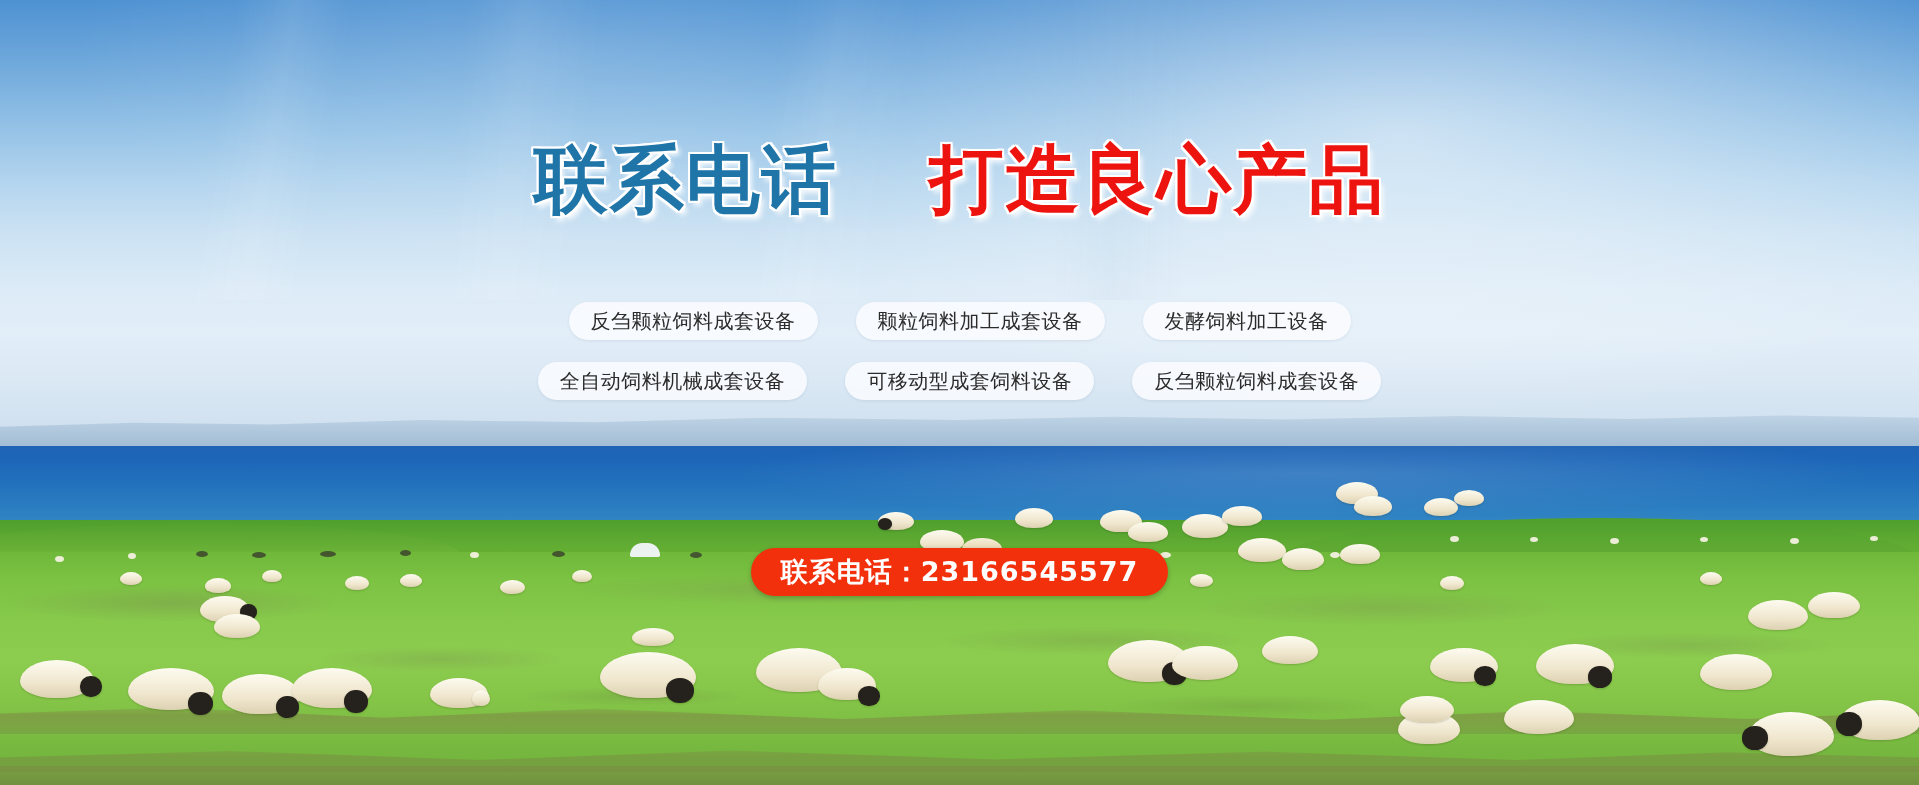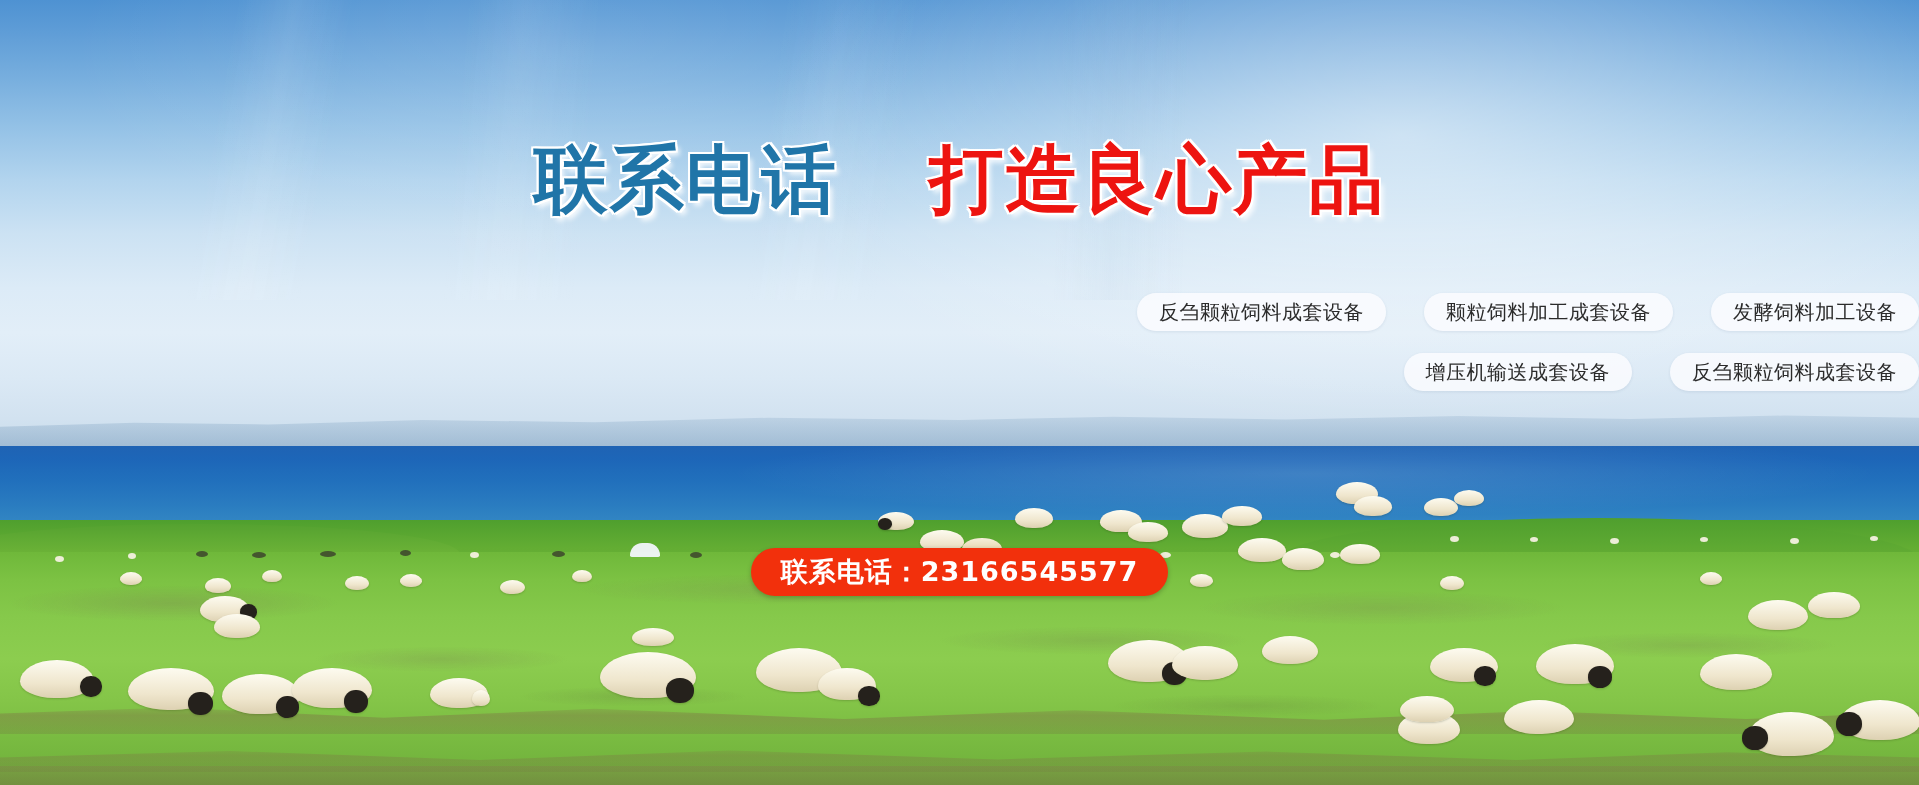--- a/index.html
+++ b/index.html
@@ -146,22 +146,22 @@
   .hl-red{
     color:#ed1410;
     text-shadow:
       2px 0 0 #fff, -2px 0 0 #fff, 0 2px 0 #fff, 0 -2px 0 #fff,
       2px 2px 0 #fff, -2px 2px 0 #fff, 2px -2px 0 #fff, -2px -2px 0 #fff,
       4px 5px 5px rgba(255,255,255,.85);
   }
 
   .pill-rows{ position:absolute; left:0; top:293px; width:100%; }
   .pill-row{
-    display:flex; justify-content:flex-end; align-items:center;
-    gap:38px; margin-bottom:22px;
+    display:flex; justify-content:center; align-items:center;
+    gap:38px; margin-bottom:22px;margin-top:9px;
   }
   .pill{
     display:inline-flex; align-items:center; justify-content:center;
     height:38px; padding:0 22px;
     border-radius:19px;
     background:rgba(252,253,255,.80);
     color:#2b2b2b;
     font-size:20px; font-weight:500; letter-spacing:.5px;
     font-family:"DejaVu Sans","Liberation Sans",sans-serif;
     white-space:nowrap;
@@ -316,21 +316,22 @@
 
     <div class="pill-rows">
 
       <div class="pill-row">
         <div class="pill">反刍颗粒饲料成套设备</div>
         <div class="pill">颗粒饲料加工成套设备</div>
         <div class="pill">发酵饲料加工设备</div>
       </div>
 
       <div class="pill-row">
-        <div class="pill">增压机输送成套设备</div>
+        <div class="pill">全自动饲料机械成套设备</div>
+        <div class="pill">可移动型成套饲料设备</div>
         <div class="pill">反刍颗粒饲料成套设备</div>
       </div>
 
 
     </div>
 
     <div class="phone-wrap">
       <div class="phone">联系电话：23166545577</div>
     </div>
 

